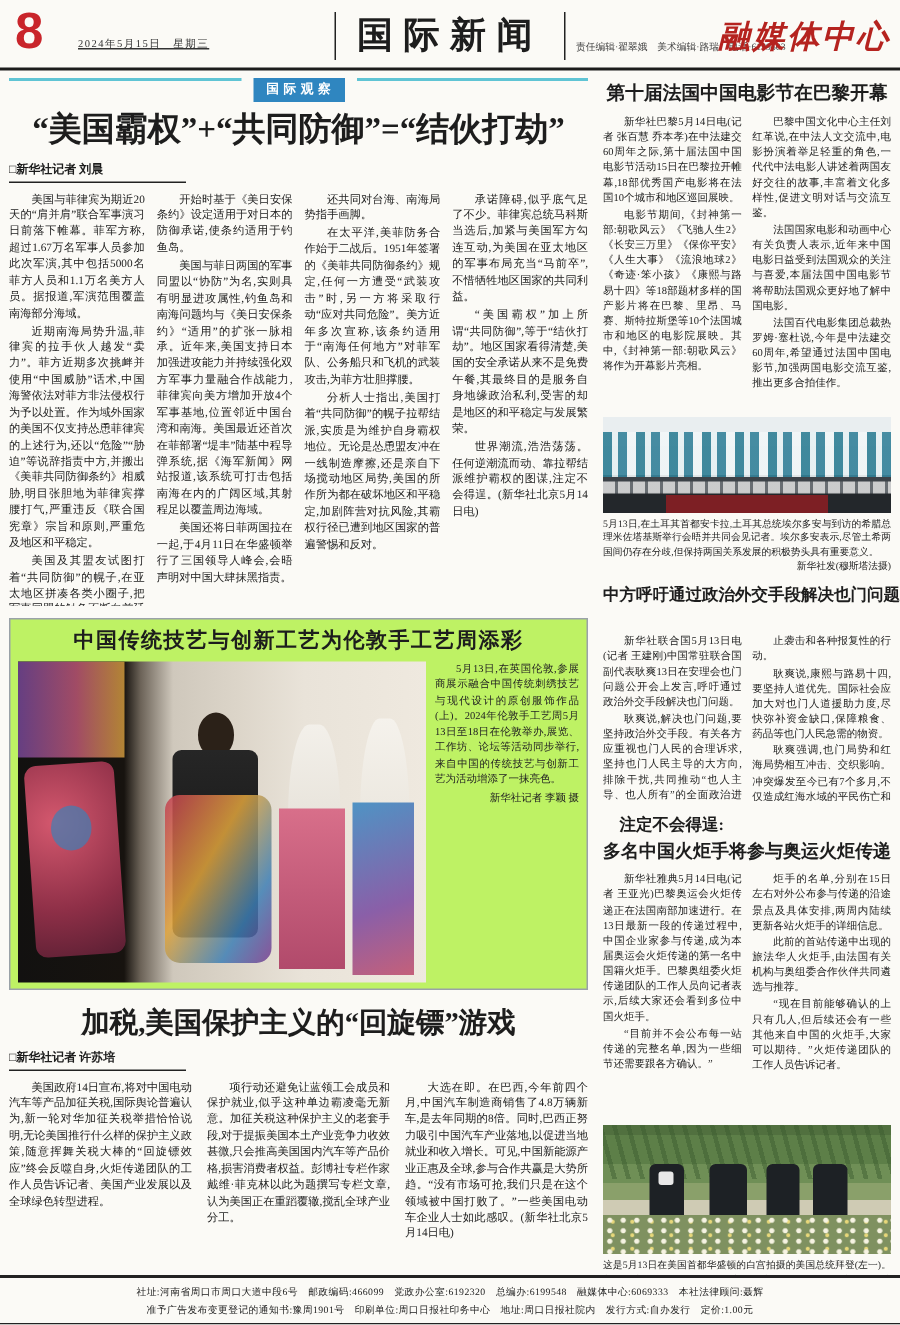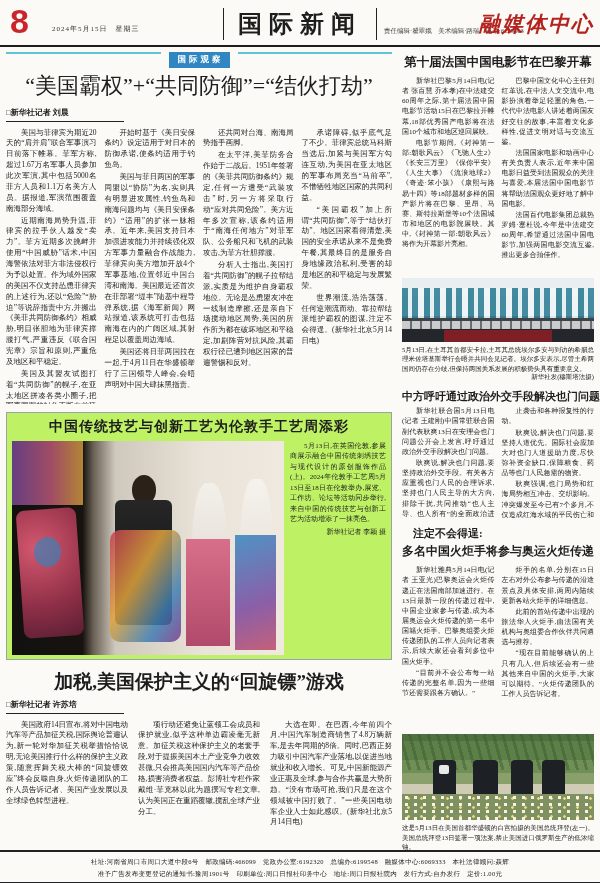--- a/index.html
+++ b/index.html
@@ -4,33 +4,33 @@
 <style>
   * { margin:0; padding:0; box-sizing:border-box; }
   html,body { width:600px; height:883px; }
   body {
     position:relative; background:#fbfaf6; overflow:hidden;
     font-family:"Liberation Serif", serif; color:#1d1d1d;
   }
   
   .hdr { position:absolute; top:0; left:0; right:0; height:47px; border-bottom:2px solid #1c1c1c; background:#fbfaf6; }
   .pagenum { position:absolute; left:10px; top:2px; font-size:34px; font-weight:bold; color:#c9252b; font-family:"Liberation Sans", sans-serif; }
-  .date { position:absolute; left:52px; top:24px; font-size:7px; color:#333; letter-spacing:1px; }
+  .date { position:absolute; left:52px; top:24px; font-size:7px; color:#333; letter-spacing:1px;text-decoration:underline; }
   .section-title { position:absolute; left:50%; top:8px; transform:translateX(-50%); font-size:24px; font-weight:900; letter-spacing:7px; padding:0 14px; border-left:1.5px solid #222; border-right:1.5px solid #222; line-height:32px; white-space:nowrap; }
   .editors { position:absolute; left:384px; top:27px; width:140px; font-size:6.5px; color:#444; white-space:nowrap; }
   .masthead { position:absolute; right:6px; top:10px; font-size:21px; font-weight:bold; font-style:italic; color:#b5231f; letter-spacing:2px; white-space:nowrap; }
   
   .left-region  { position:absolute; left:6px;  top:50px; width:386px; }
   .right-region { position:absolute; left:402px; top:54px; width:192px; }
   
   .kicker-row { display:flex; align-items:flex-start; margin:2px 0 4px; }
   .kicker-row .line { flex:1; height:2px; background:#5fc4d4; }
   .kicker-badge { margin:0 8px; background:#2f86c0; color:#fff; font-family:"Liberation Sans", sans-serif; font-size:8.5px; font-weight:bold; letter-spacing:3px; padding:2px 6px 2px 9px; }
   
-  .main-headline { font-size:22px; font-weight:400; text-align:center; line-height:1.25; margin:2px 0 7px; letter-spacing:0; white-space:nowrap; }
+  .main-headline { font-size:22px; font-weight:700; text-align:center; line-height:1.25; margin:2px 0 7px; letter-spacing:0; white-space:nowrap; }
   .byline { font-size:8px; font-weight:bold; width:118px; border-bottom:1px solid #222; padding-bottom:3px; margin:2px 0 6px; }
   .cols4 { display:flex; gap:8px; height:276px; overflow:hidden; }
   .cols3 { display:flex; gap:10px; height:136px; overflow:hidden; }
   .cols2 { display:flex; gap:7px; overflow:hidden; }
   .col { flex:1; min-width:0; }
   .para { font-size:7.5px; line-height:1.45; text-align:justify; text-indent:2em; color:#222; margin-bottom:1px; }
   .right-region .para { font-size:7px; }
   
   .craft-box { margin-top:8px; border:1px solid #9aa2a8; padding:5px 5px 4px; height:248px; background:#bef264; }
   .craft-title { font-size:14px; font-weight:900; text-align:center; margin-bottom:5px; letter-spacing:1px; white-space:nowrap; }
@@ -54,21 +54,21 @@
   
   .tax { margin-top:9px; }
   .tax-headline { font-size:19px; font-weight:900; text-align:center; margin-bottom:4px; white-space:nowrap; }
   
   .strip { margin-top:5px; display:flex; align-items:center; justify-content:center; gap:6px; height:15px; }
   .comment-badge { background:linear-gradient(#2c7fc0,#1c5d96); color:#fff; font-family:"Liberation Sans", sans-serif; font-size:9.5px; font-weight:bold; letter-spacing:4px; padding:1px 10px 1px 14px; border-radius:3px; }
   .decor { color:#2c7fc0; font-size:8px; }
   
   .rh { font-weight:900; text-align:center; white-space:nowrap; }
   .film-headline  { font-size:12.5px; margin-bottom:5px; }
-  .yemen-headline { font-size:11px; margin:7px 0 2px; }
+  .yemen-headline { font-size:11px; margin:7px 0 18px; }
   .torch-kicker   { font-size:11px; font-weight:900; margin-top:8px; text-align:left; text-indent:1em; }
   .torch-headline { font-size:12px; margin:2px 0 5px; }
   .film-cols  { height:198px; }
   .yemen-cols { height:112px; }
   .torch-cols { height:164px; }
   .rcaption { font-size:6.5px; line-height:1.45; text-align:justify; color:#222; margin-top:3px; }
   .rcredit  { text-align:right; font-size:6.5px; color:#222; }
   
   .photo-flags { position:relative; height:64px; margin-top:4px; overflow:hidden;
     background:linear-gradient(#e9eef0 0 18%,#dfe7ea 18% 30%,#cfdde2 30% 60%,#3c4248 60% 78%,#23272b 78% 100%); }
@@ -206,21 +206,21 @@
   <div class="rcredit">新华社发(穆斯塔法摄)</div>
 
   <h2 class="rh yemen-headline">中方呼吁通过政治外交手段解决也门问题</h2>
   <div class="cols2 yemen-cols">
     <div class="col">
         <p class="para">新华社联合国5月13日电(记者 王建刚)中国常驻联合国副代表耿爽13日在安理会也门问题公开会上发言,呼吁通过政治外交手段解决也门问题。</p>
         <p class="para">耿爽说,解决也门问题,要坚持政治外交手段。有关各方应重视也门人民的合理诉求,坚持也门人民主导的大方向,排除干扰,共同推动“也人主导、也人所有”的全面政治进程,各方特别是对也门局势有重要影响力的国家应为此发挥建设性作用。</p>
       </div>
     <div class="col">
         <p class="para">止袭击和各种报复性的行动。</p>
-        <p class="para">耿爽说,解决也门问题,要坚持人道优先。国际社会应加大对也门人道援助力度,尽快弥补资金缺口,保障粮食、药品等也门人民急需的物资。</p>
+        <p class="para">耿爽说,康熙与路易十四,要坚持人道优先。国际社会应加大对也门人道援助力度,尽快弥补资金缺口,保障粮食、药品等也门人民急需的物资。</p>
         <p class="para">耿爽强调,也门局势和红海局势相互冲击、交织影响。冲突爆发至今已有7个多月,不仅造成红海水域的平民伤亡和人道灾难,也使地区和平稳定受到冲击。安理会通过的第2712号、第2720号、第2728号决议,敦促有关各方加大政治解决力度,中方愿同国际社会一道,为推动平息战火、实现地区长治久安作出不懈努力。</p>
       </div>
   </div>
 
   <div class="torch-kicker">注定不会得逞:</div>
   <h2 class="rh torch-headline">多名中国火炬手将参与奥运火炬传递</h2>
   <div class="cols2 torch-cols">
     <div class="col">
         <p class="para">新华社雅典5月14日电(记者 王亚光)巴黎奥运会火炬传递正在法国南部加速进行。在13日最新一段的传递过程中,中国企业家参与传递,成为本届奥运会火炬传递的第一名中国籍火炬手。巴黎奥组委火炬传递团队的工作人员向记者表示,后续大家还会看到多位中国火炬手。</p>
         <p class="para">“目前并不会公布每一站传递的完整名单,因为一些细节还需要跟各方确认。”</p>

